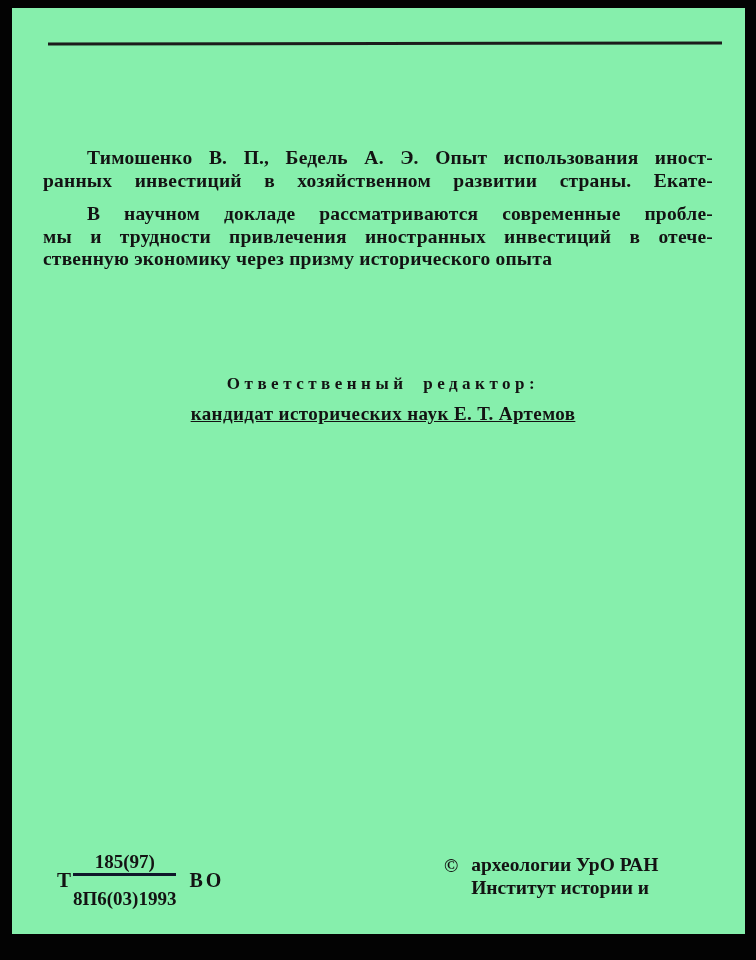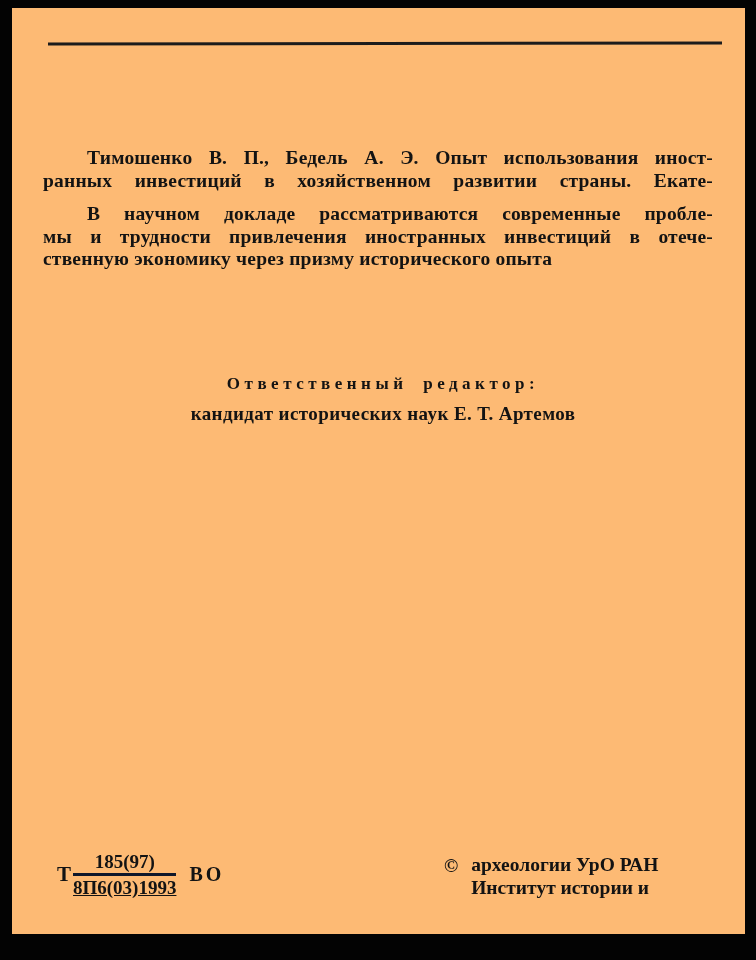--- a/index.html
+++ b/index.html
@@ -5,21 +5,21 @@
   html, body {
     margin: 0;
     padding: 0;
     background: #ffffff;
   }
   .scan {
     position: relative;
     width: 756px;
     height: 960px;
     box-sizing: border-box;
-    background: #fdba74;
+    background: #86efac;
     border-style: solid;
     border-color: #030303;
     border-width: 8px 11px 26px 12px; 
     overflow: hidden;
     font-family: "Liberation Serif", "DejaVu Serif", serif;
     color: #131313;
   }
   .top-rule {
     position: absolute;
     left: 36px;
@@ -61,20 +61,21 @@
     font-size: 17px;
     font-weight: bold;
     letter-spacing: 4.5px;
     word-spacing: 7px;
   }
   .editor-name {
     margin-top: 9px;
     font-size: 19px;
     font-weight: bold;
     letter-spacing: 0.4px;
+    text-decoration: underline;
   }
 
   .class-block {
     position: absolute;
     left: 45px;
     top: 843px;
     display: flex;
     align-items: center;
     font-weight: bold;
   }
@@ -88,22 +89,21 @@
     font-size: 19px;
     line-height: 21px;
   }
   .frac-num {
     display: block;
     padding: 0 10px 1px 10px;
     border-bottom: 3px solid #0f172a;
   }
   .frac-den {
     display: block;
-    padding-top: 1px;
-    text-decoration: underline;
+    padding-top: 12px;
   }
   .class-suffix {
     font-size: 20px;
     letter-spacing: 3px;
     margin-left: 13px;
   }
 
   .copyright-block {
     position: absolute;
     left: 432px;

